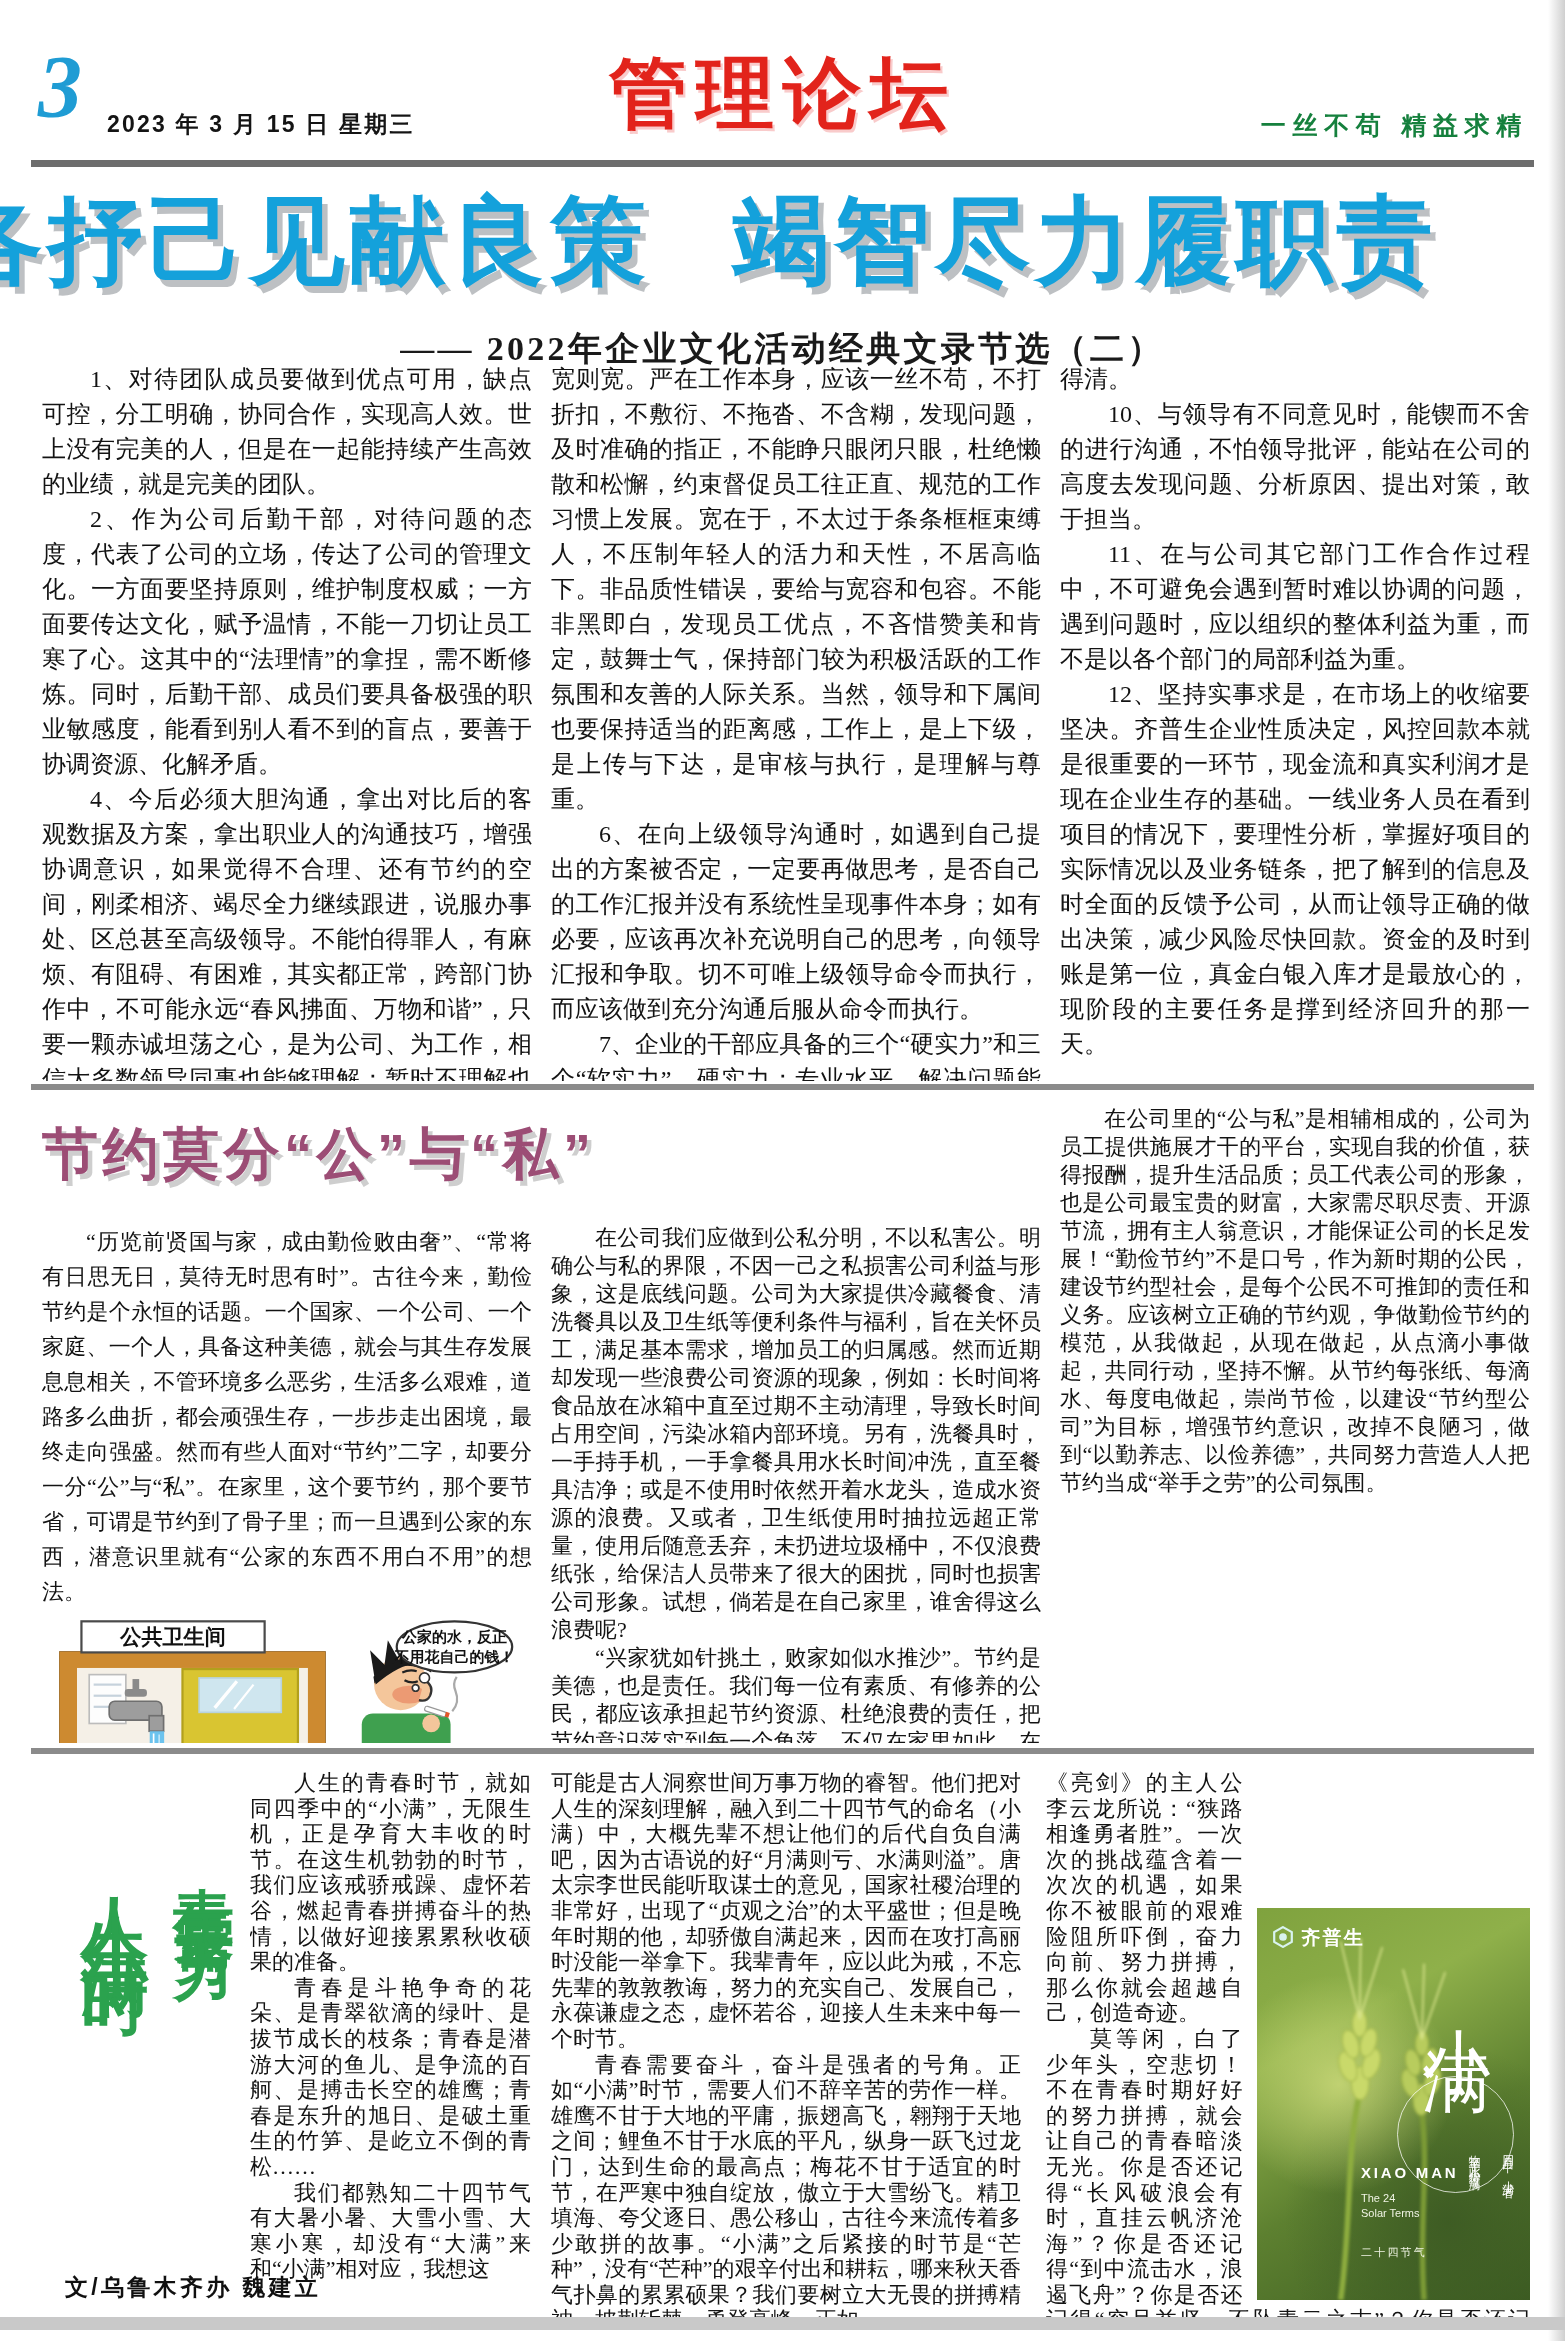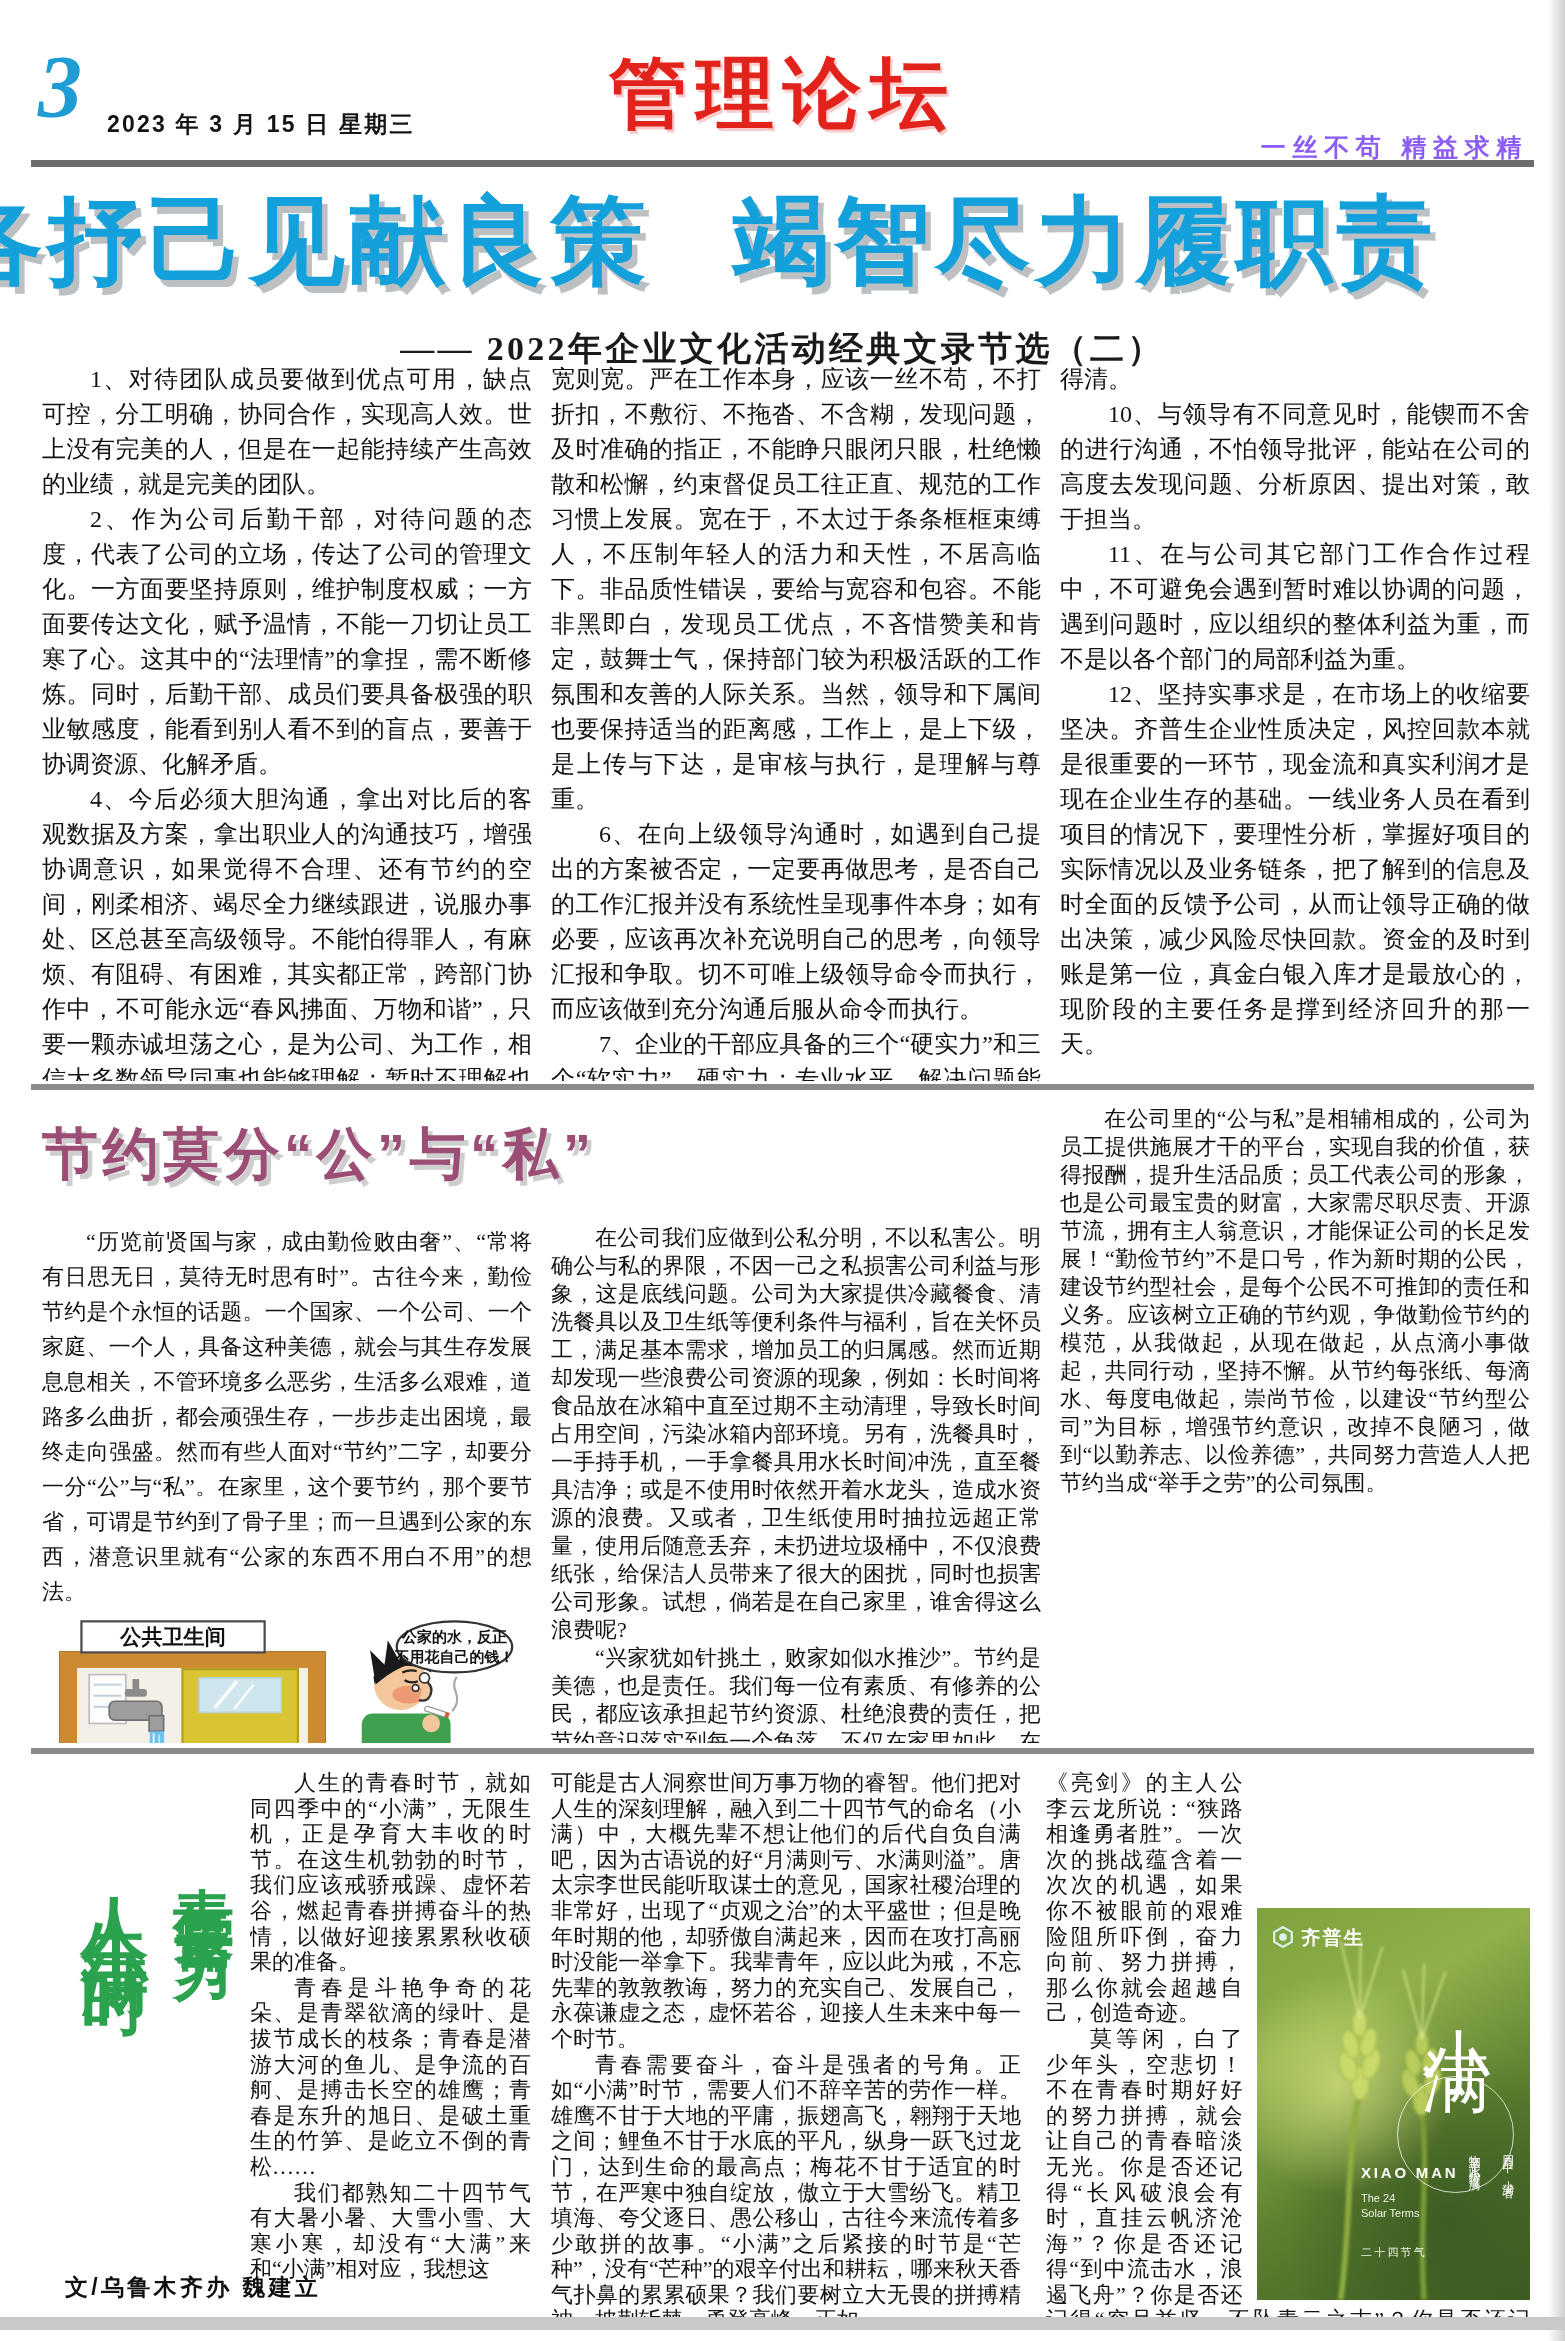--- a/index.html
+++ b/index.html
@@ -28,21 +28,21 @@
   .sectitle{
     left:783px;top:39px;transform:translateX(-50%);
     font-size:78px;font-weight:bold;letter-spacing:9px;
     color:#e2231b;line-height:1.4;
     text-shadow:2.2px 2.8px 0 rgba(244,160,160,.55);
     font-family:"Liberation Serif","DejaVu Serif",serif;
   }
   .motto{
     right:37px;top:109px;
     font-size:25px;font-weight:bold;letter-spacing:6.7px;
-    font-family:"Liberation Sans","DejaVu Sans",sans-serif;color:#8b5cf6;margin-top:22px;
+    font-family:"Liberation Sans","DejaVu Sans",sans-serif;color:#15803d;
   }
   .hrule{left:31px;top:160px;width:1503px;height:7.2px;background:#6d6d6d;}
 
   
   .a1-headline{
     left:0;top:181px;width:1384px;
     display:flex;justify-content:center;gap:83px;
     font-size:96px;font-weight:900;letter-spacing:4.5px;line-height:1.25;
     color:#14a1db;
     text-shadow:5.6px 6.7px 0.6px rgba(145,150,155,.6);

